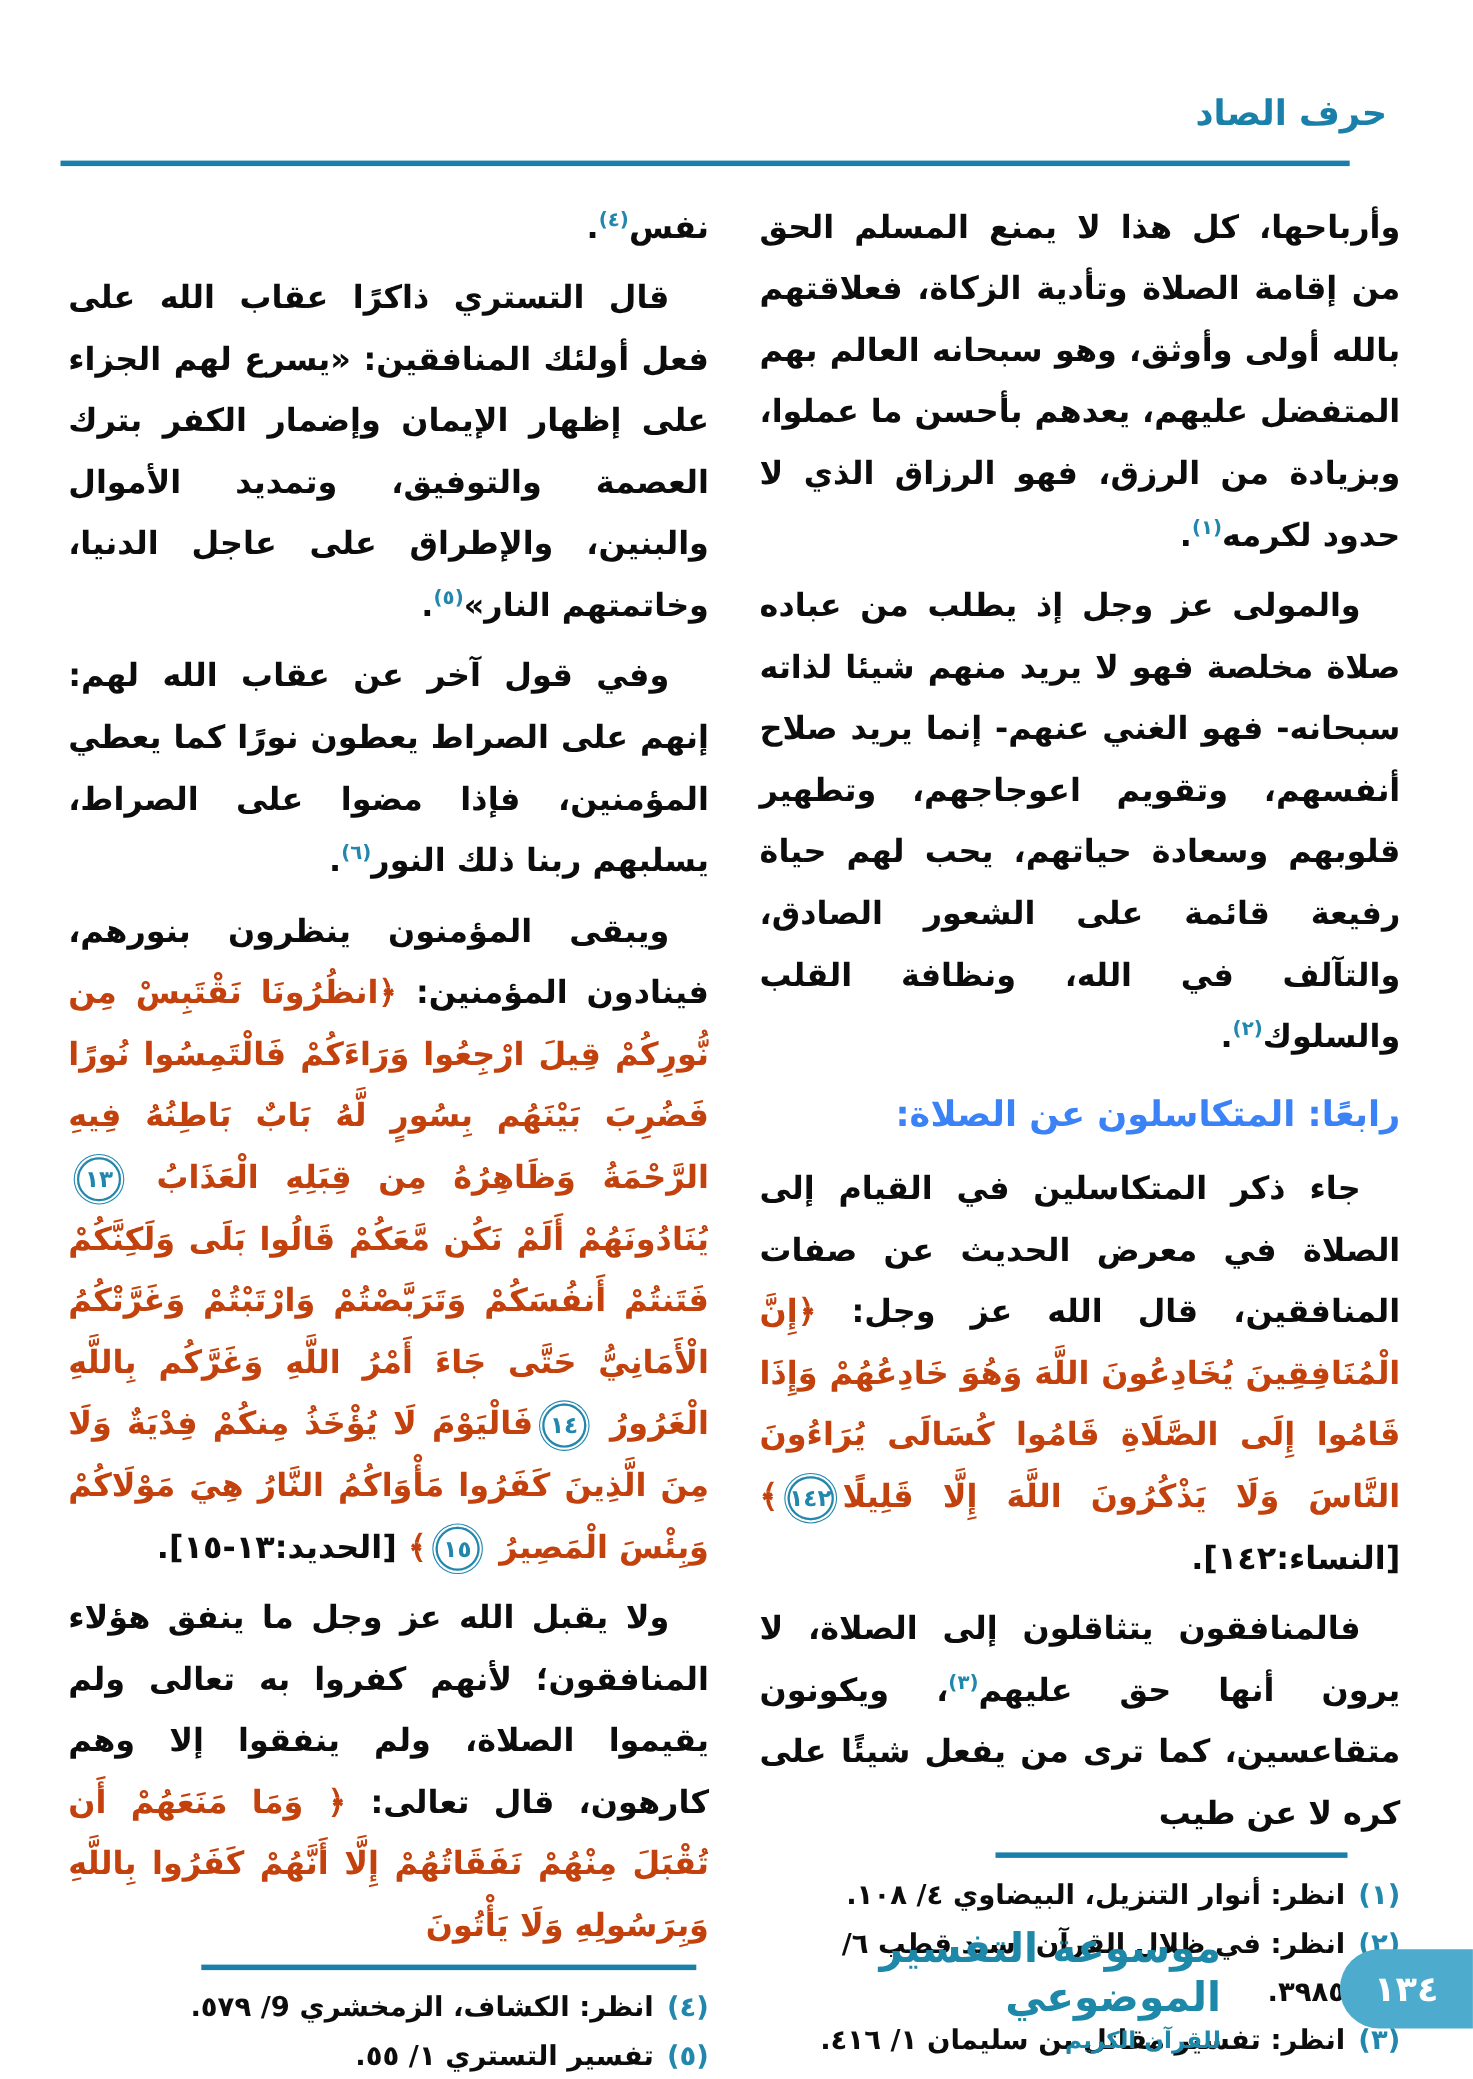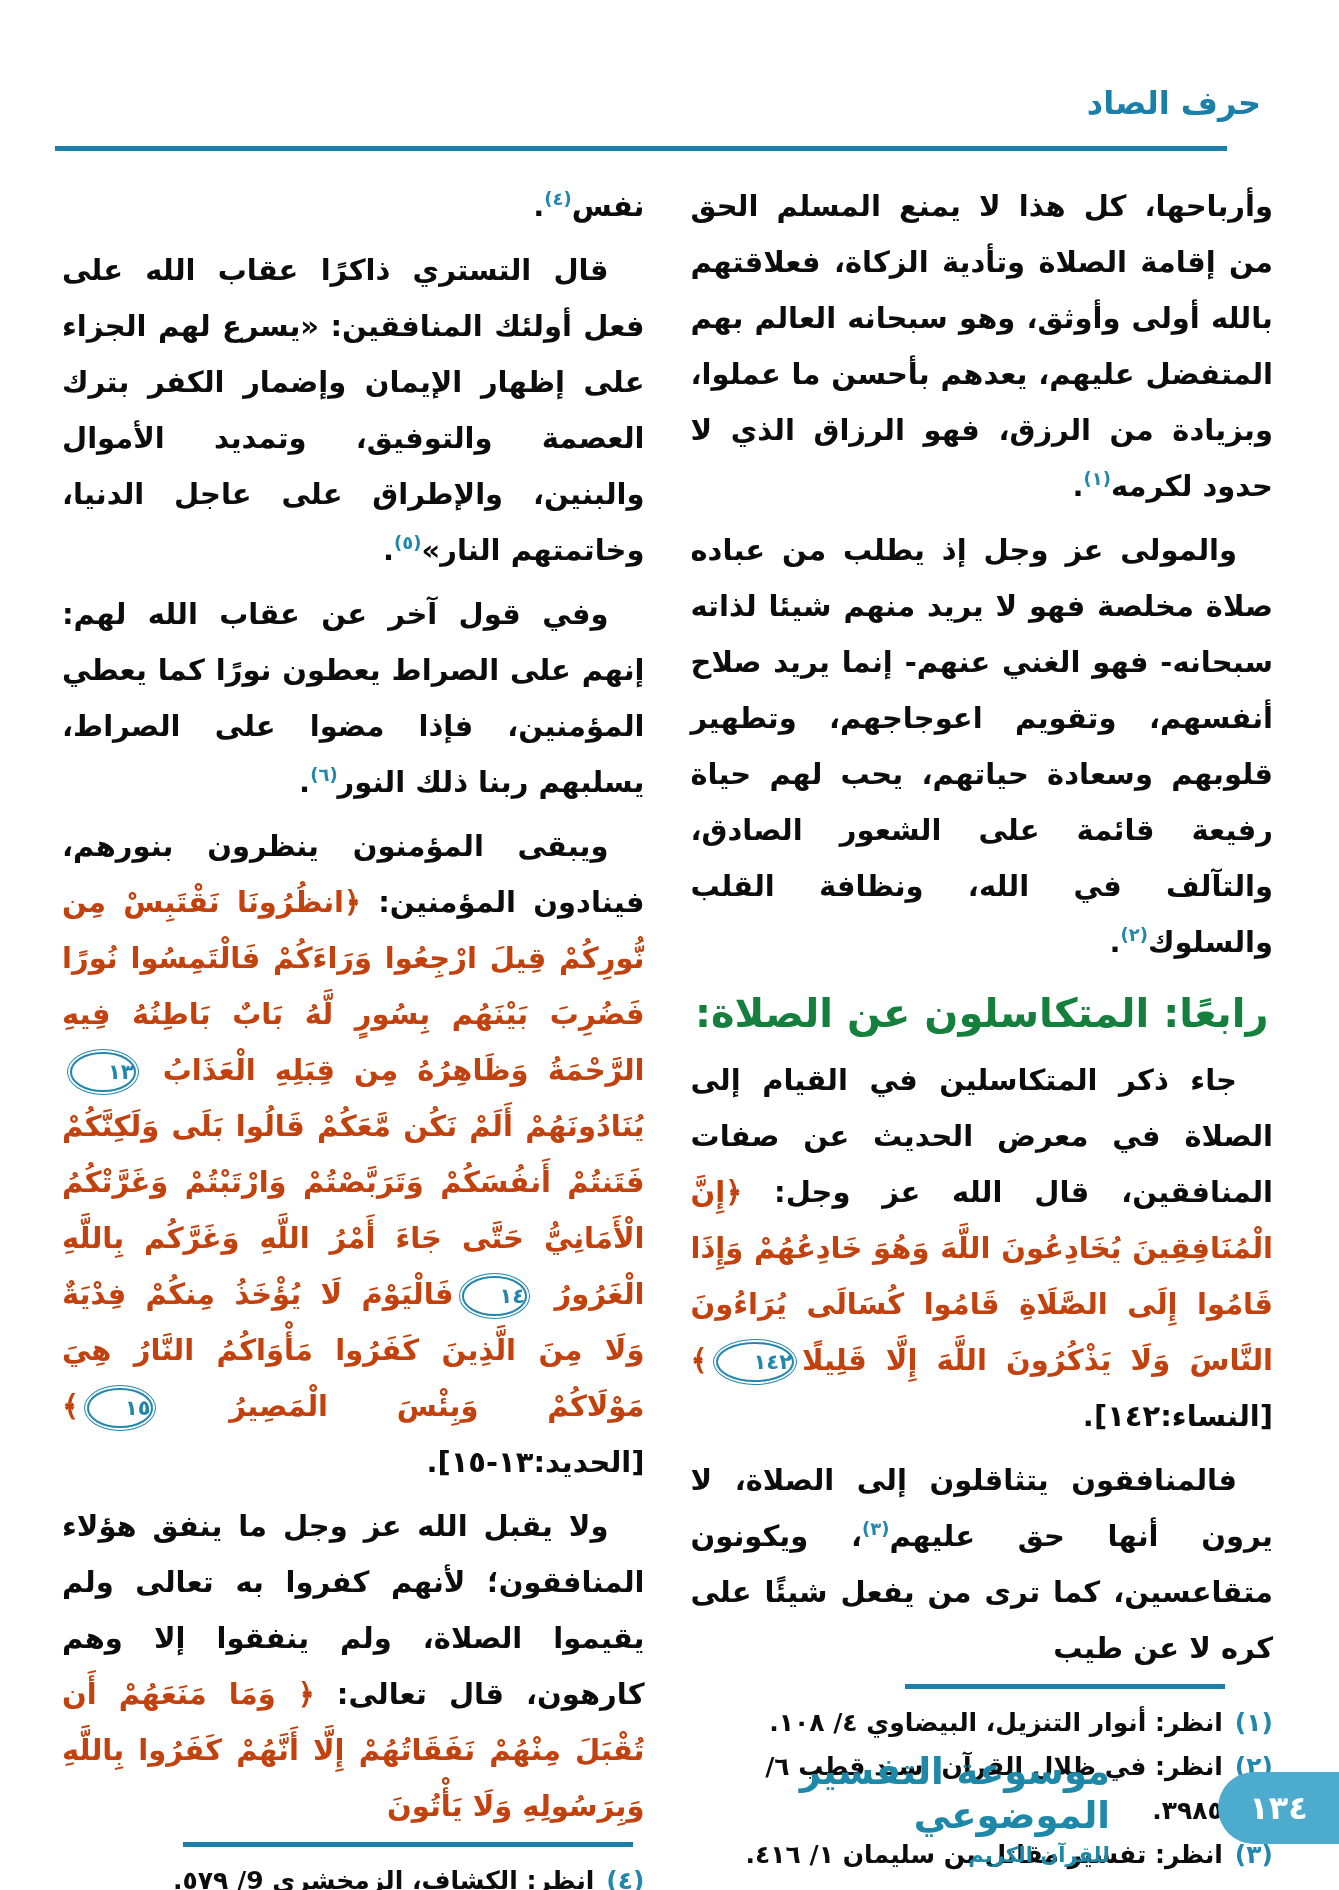--- a/index.html
+++ b/index.html
@@ -30,34 +30,34 @@
   .col{flex:1 1 0;display:flex;flex-direction:column;min-width:0;}
 
   .para{
     margin:0 0 8px;
     font-size:29px;line-height:56px;font-weight:bold;color:#0d0d0d;
     text-align:justify;text-justify:inter-word;
   }
   .para.indent{text-indent:36px;}
   .subhead{
     margin:18px 0 14px;
-    font-size:40px;line-height:50px;font-weight:bold;color:#15803d;
-    text-align:center;
+    font-size:32px;line-height:50px;font-weight:bold;color:#3b82f6;
+    text-align:right;
   }
   .run-quran{color:#c2410c;}
   .run-sup{
     color:#2287ad;font-size:18px;vertical-align:super;line-height:0;
     font-weight:bold;
   }
   .aya{
     display:inline-block;min-width:40px;height:40px;box-sizing:border-box;
     border:2px solid #2287ad;border-radius:50%;
     box-shadow:0 0 0 2px #ffffff,0 0 0 3px #2287ad;
     color:#2287ad;font-size:21px;line-height:36px;font-weight:bold;
-    text-align:center;vertical-align:middle;margin:0 8px;text-indent:0;padding-left:36px;
+    text-align:center;vertical-align:middle;margin:0 8px;text-indent:0;
   }
 
   
   .fn-group{margin-top:auto;}
   .fn-rule{height:5px;background:#1a80a9;margin-left:auto;margin-bottom:12px;}
   .col-right .fn-rule{width:320px;margin-left:auto;margin-right:48px;width:320px;}
   .col-left  .fn-rule{width:450px;margin-right:12px;}
   .footnotes{list-style:none;margin:0;padding:0;}
   .footnotes li{
     display:flex;gap:12px;align-items:baseline;

